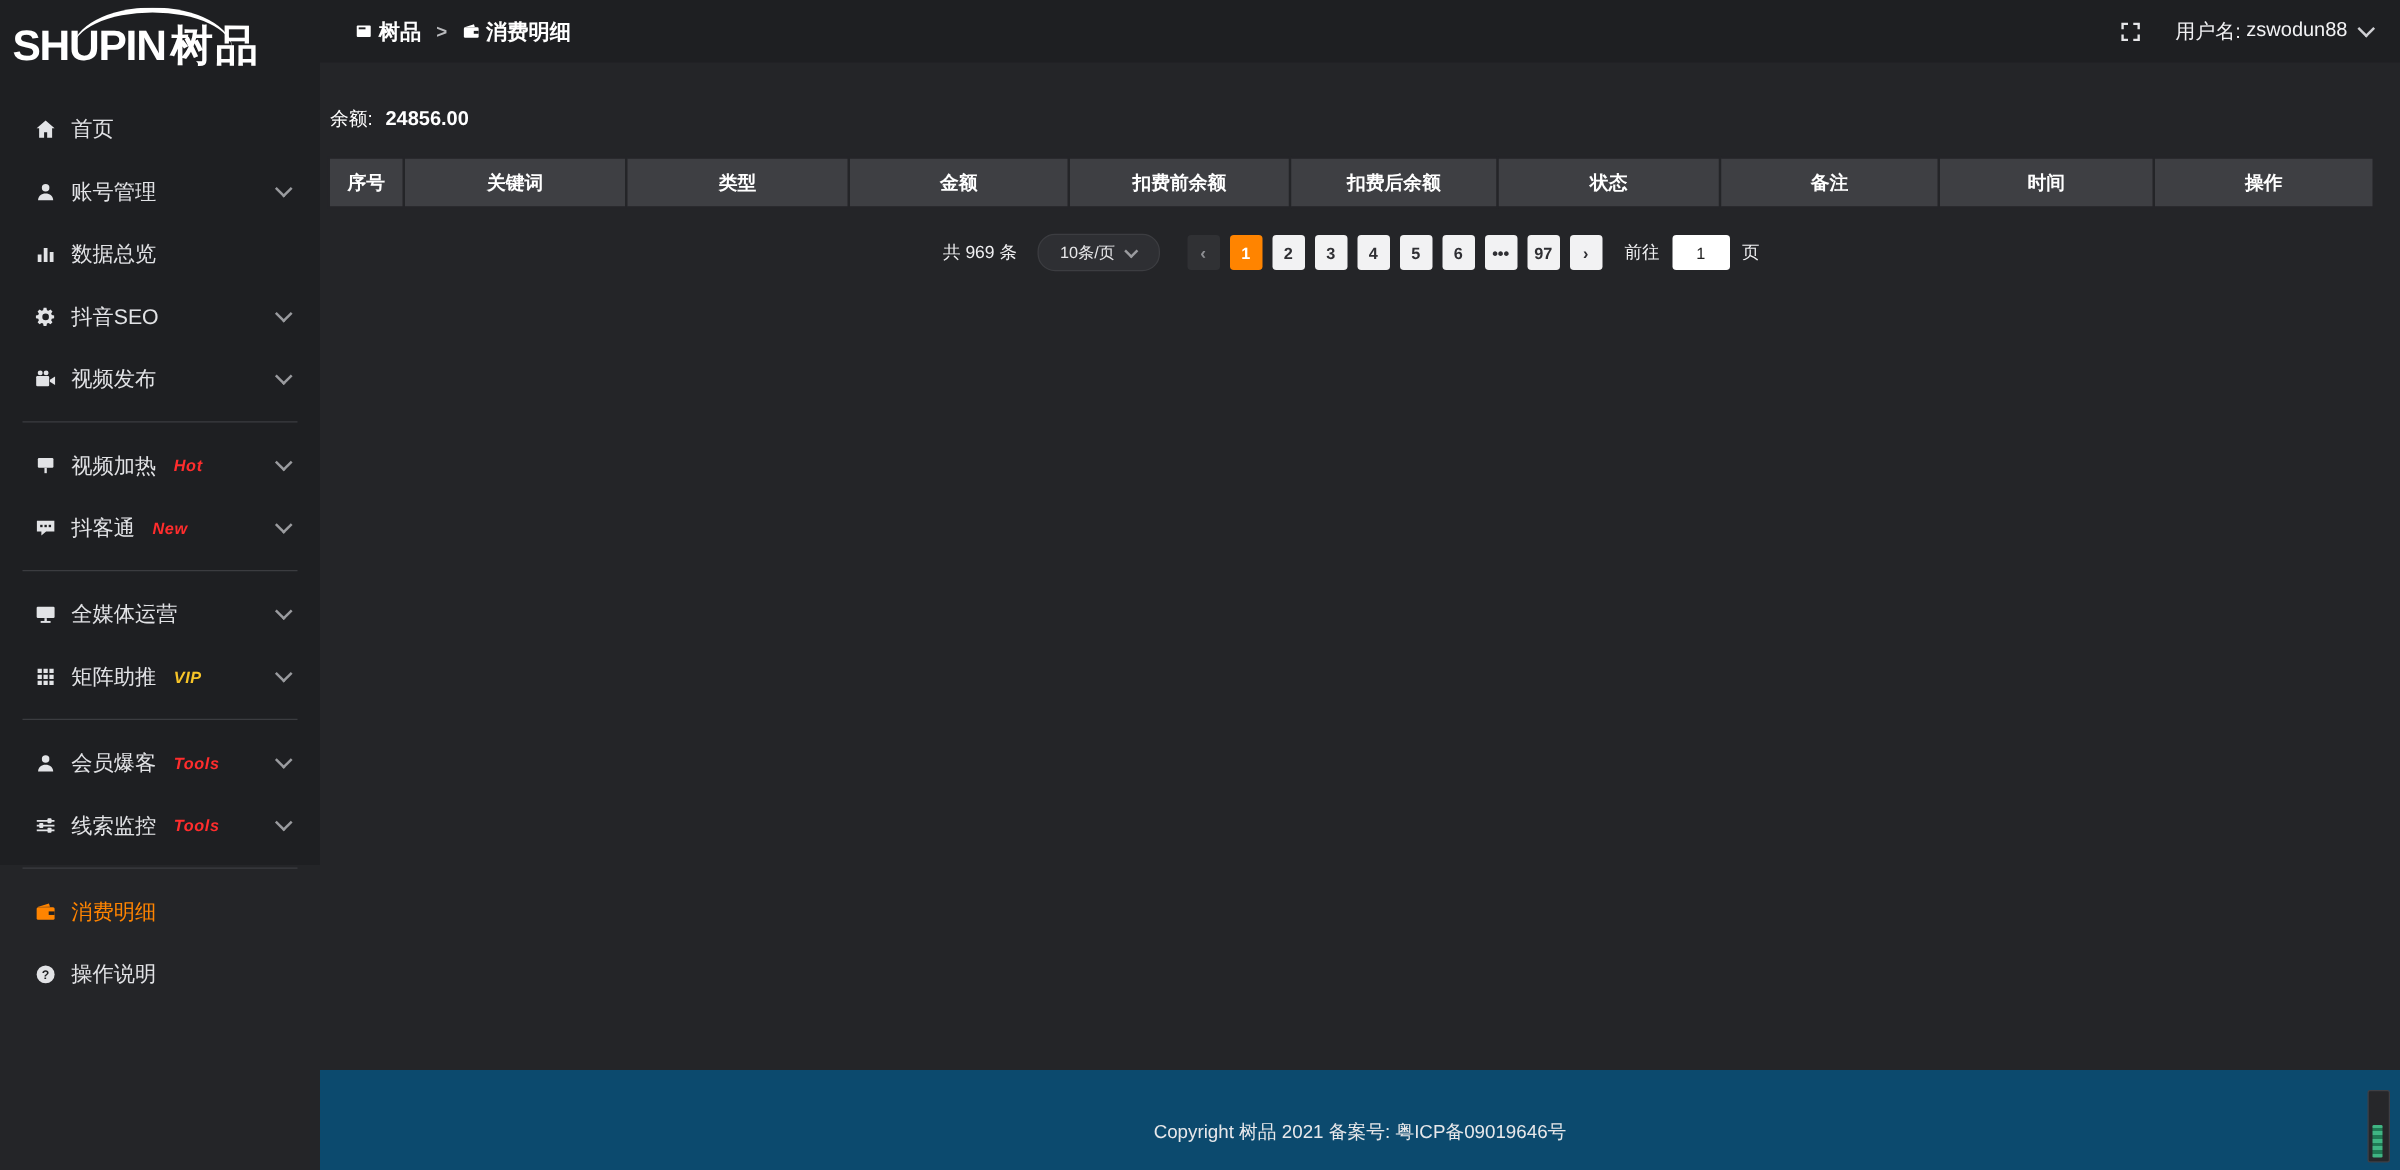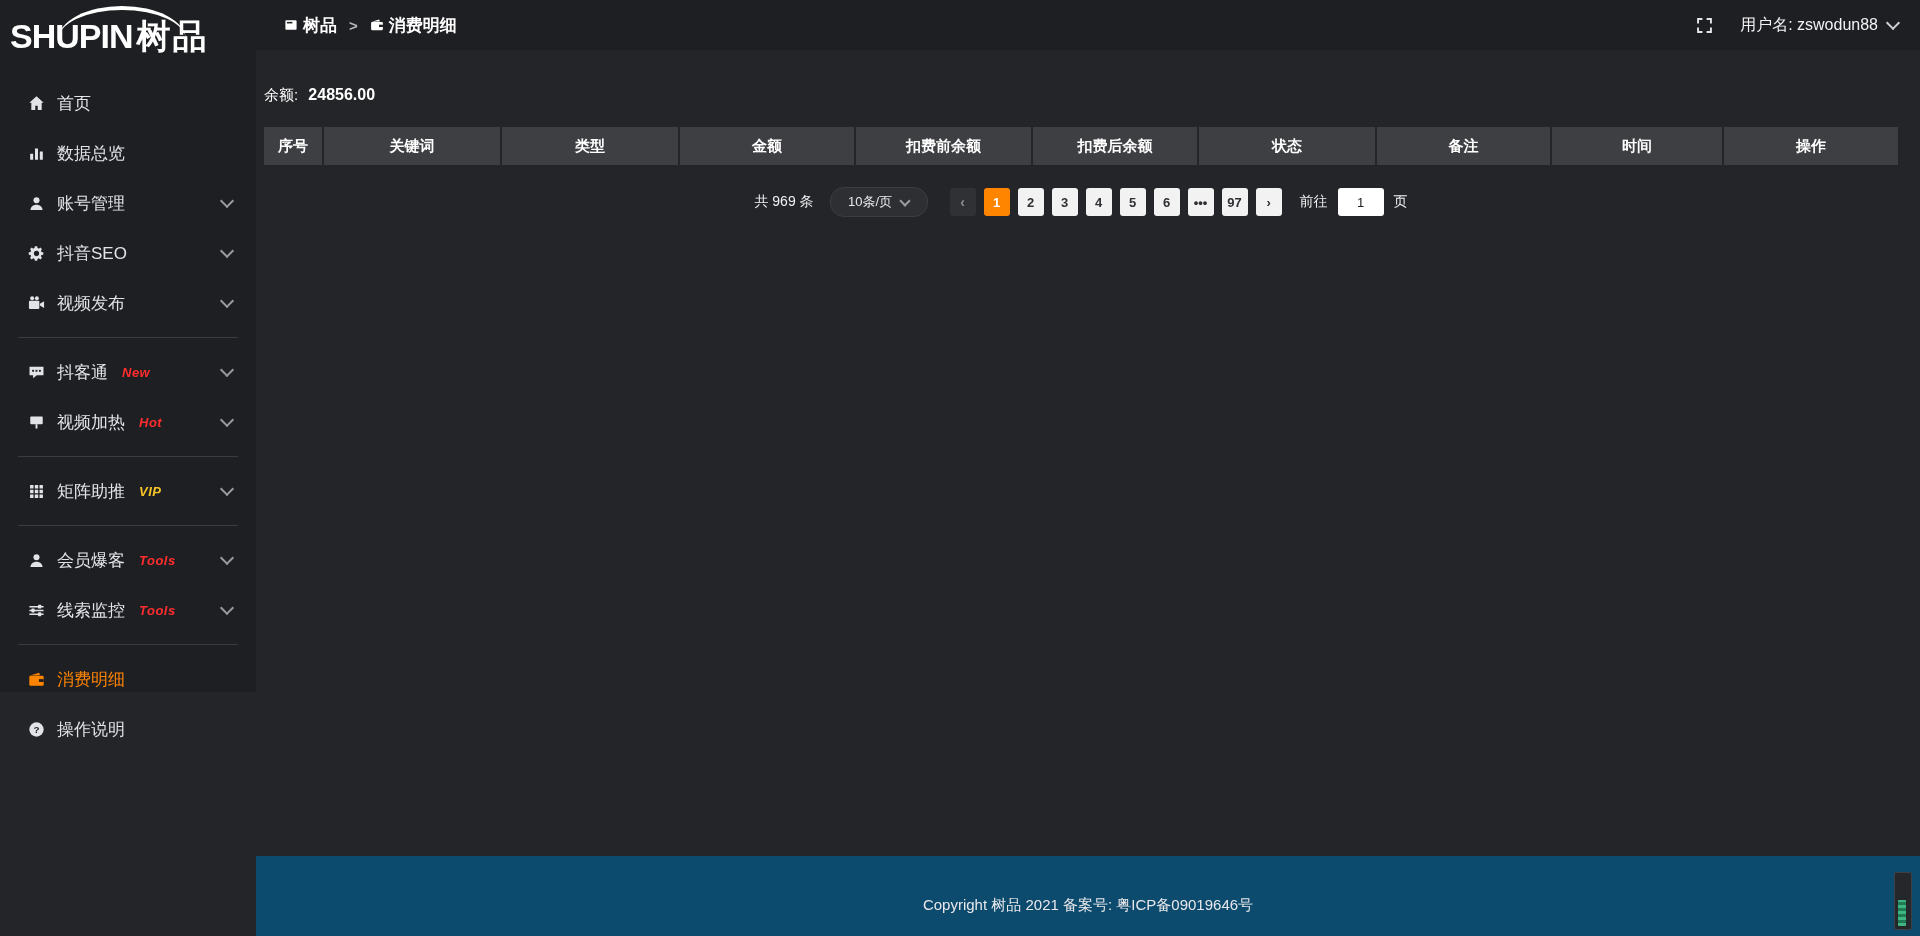--- a/index.html
+++ b/index.html
@@ -86,34 +86,34 @@
         <span class="ic">
           <svg viewBox="0 0 18 18" fill="currentColor">
             <path d="M9 1.4 1.4 8.1h2.1V16h4.2v-4.6h2.6V16h4.2V8.1h2.1z"></path>
           </svg>
         </span>
         <span class="lbl">首页</span>
       </li>
       <li class="item">
         <span class="ic">
           <svg viewBox="0 0 18 18" fill="currentColor">
-            <path d="M2.3 9.2h3.2v6.3H2.3zM7.4 3.6h3.2v11.9H7.4zM12.5 7h3.2v8.5h-3.2z"></path>
-          </svg>
-        </span>
-        <span class="lbl">数据总览</span>
-      </li>
-      <li class="item">
-        <span class="ic">
-          <svg viewBox="0 0 18 18" fill="currentColor">
             <circle cx="9" cy="5.5" r="3.2"></circle>
             <path d="M2.6 16c0-3.5 2.9-5.7 6.4-5.7s6.4 2.2 6.4 5.7z"></path>
           </svg>
         </span>
         <span class="lbl">账号管理</span>
         <span class="chev"></span>
+      </li>
+      <li class="item">
+        <span class="ic">
+          <svg viewBox="0 0 18 18" fill="currentColor">
+            <path d="M2.3 9.2h3.2v6.3H2.3zM7.4 3.6h3.2v11.9H7.4zM12.5 7h3.2v8.5h-3.2z"></path>
+          </svg>
+        </span>
+        <span class="lbl">数据总览</span>
       </li>
       <li class="item">
         <span class="ic">
           <svg viewBox="0 0 18 18" fill="currentColor">
             <path fill-rule="evenodd" d="M9 6.2a2.8 2.8 0 1 0 0 5.6 2.8 2.8 0 0 0 0-5.6Zm7.2 4V7.8l-2-.42a5.5 5.5 0 0 0-.54-1.3l1.14-1.7-1.68-1.68-1.7 1.14c-.41-.24-.85-.42-1.3-.55L9.72 1.3H7.3l-.42 1.99c-.46.13-.9.31-1.3.55L3.86 2.7 2.18 4.38l1.14 1.7c-.24.4-.42.84-.54 1.3l-2 .42v2.4l2 .42c.12.46.3.9.54 1.3l-1.14 1.7 1.68 1.68 1.7-1.14c.41.24.85.42 1.3.55l.42 1.99h2.42l.42-1.99c.46-.13.9-.31 1.3-.55l1.7 1.14 1.68-1.68-1.14-1.7c.24-.4.42-.84.54-1.3z"></path>
           </svg>
         </span>
         <span class="lbl">抖音SEO</span>
         <span class="chev"></span>
       </li>
@@ -126,42 +126,53 @@
             <path d="M12.6 9.3 17 6.6v7.2l-4.4-2.7z"></path>
           </svg>
         </span>
         <span class="lbl">视频发布</span>
         <span class="chev"></span>
       </li>
       <li class="divider"></li>
       <li class="item">
         <span class="ic">
           <svg viewBox="0 0 18 18" fill="currentColor">
+            <rect x="2.4" y="2.6" width="13.2" height="8.2" rx="1"></rect>
+            <rect x="8" y="10.8" width="2" height="4.6"></rect>
+          </svg>
+        </span>
+        <span class="lbl">视频加热</span>
+        <span class="mbadge red">Hot</span>
+        <span class="chev"></span>
+      </li>
+      <li class="item">
+        <span class="ic">
+          <svg viewBox="0 0 18 18" fill="currentColor">
             <path d="M1.6 2.8h14.8v9H9.4l-4 3.4v-3.4H1.6z"></path>
             <rect x="4.4" y="6.2" width="2" height="2" fill="#1e1f22"></rect>
             <rect x="8" y="6.2" width="2" height="2" fill="#1e1f22"></rect>
             <rect x="11.6" y="6.2" width="2" height="2" fill="#1e1f22"></rect>
           </svg>
         </span>
         <span class="lbl">抖客通</span>
         <span class="mbadge red">New</span>
         <span class="chev"></span>
       </li>
-      <li class="item">
-        <span class="ic">
-          <svg viewBox="0 0 18 18" fill="currentColor">
-            <rect x="2.4" y="2.6" width="13.2" height="8.2" rx="1"></rect>
-            <rect x="8" y="10.8" width="2" height="4.6"></rect>
-          </svg>
-        </span>
-        <span class="lbl">视频加热</span>
-        <span class="mbadge red">Hot</span>
-        <span class="chev"></span>
-      </li>
       <li class="divider"></li>
+      <li class="item">
+        <span class="ic">
+          <svg viewBox="0 0 18 18" fill="currentColor">
+            <rect x="1.4" y="2.6" width="15.2" height="9.4" rx="1"></rect>
+            <rect x="8" y="12.2" width="2" height="2.4"></rect>
+            <rect x="4.8" y="14.6" width="8.4" height="1.6"></rect>
+          </svg>
+        </span>
+        <span class="lbl">全媒体运营</span>
+        <span class="chev"></span>
+      </li>
       <li class="item">
         <span class="ic">
           <svg viewBox="0 0 18 18" fill="currentColor">
             <path d="M2.2 2.2h3.6v3.6H2.2zM7.2 2.2h3.6v3.6H7.2zM12.2 2.2h3.6v3.6h-3.6zM2.2 7.2h3.6v3.6H2.2zM7.2 7.2h3.6v3.6H7.2zM12.2 7.2h3.6v3.6h-3.6zM2.2 12.2h3.6v3.6H2.2zM7.2 12.2h3.6v3.6H7.2zM12.2 12.2h3.6v3.6h-3.6z"></path>
           </svg>
         </span>
         <span class="lbl">矩阵助推</span>
         <span class="mbadge gold">VIP</span>
         <span class="chev"></span>
       </li>

